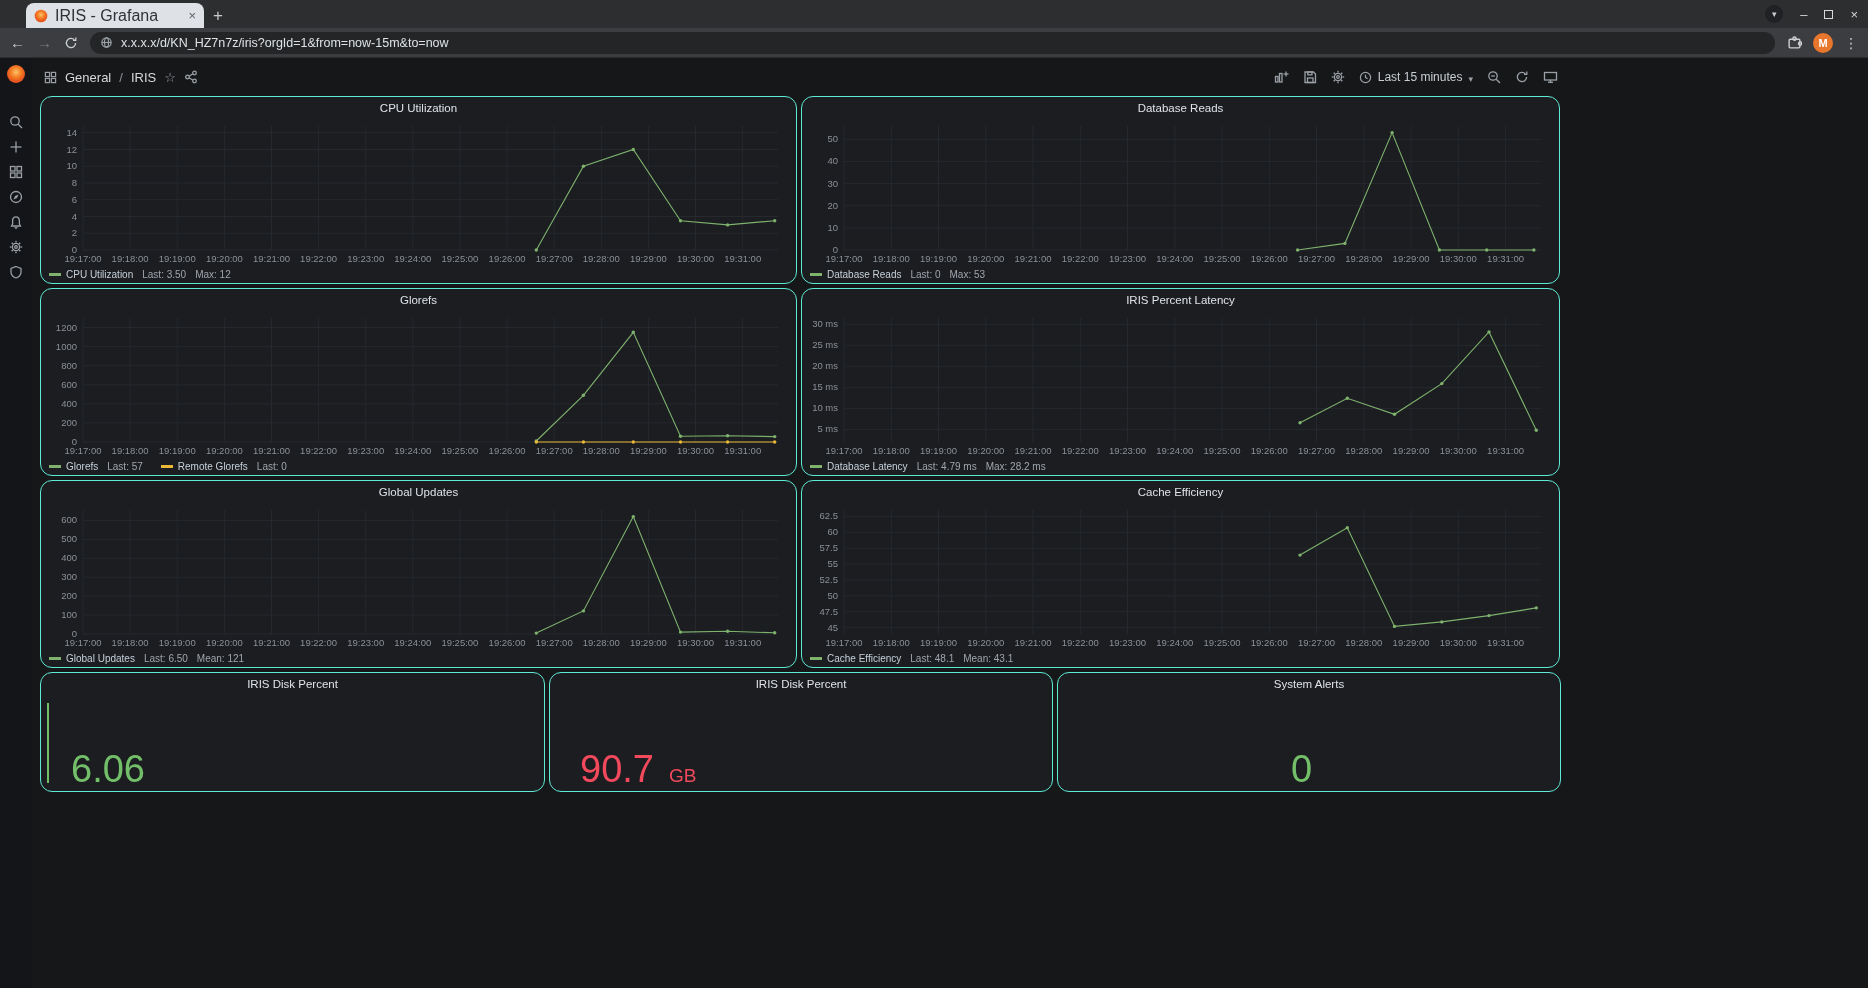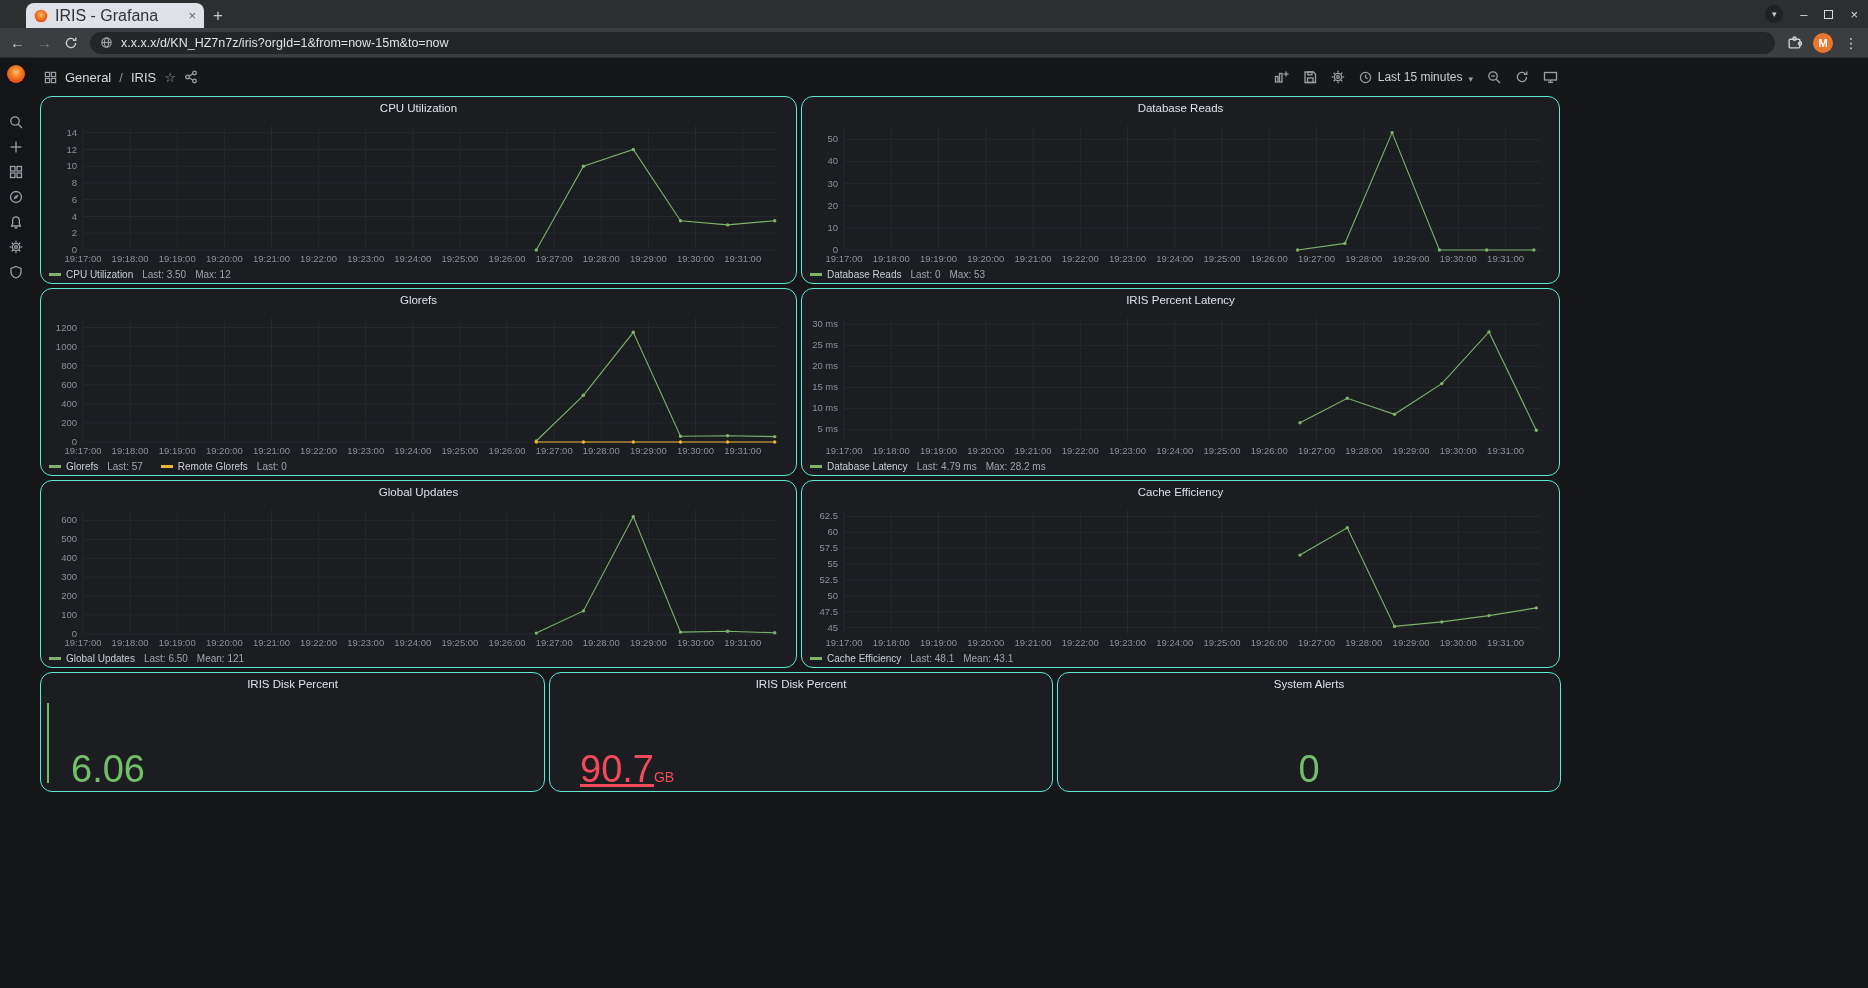--- a/index.html
+++ b/index.html
@@ -46,21 +46,21 @@
   .grid{stroke:#25282c;stroke-width:1}
   .ylab{fill:#8b9097;font-size:9.5px;text-anchor:end}
   .xlab{fill:#8b9097;font-size:9.5px;text-anchor:middle}
   .legend{display:flex;gap:18px;align-items:center;padding-left:8px;height:15px;font-size:10px}
   .litem{display:flex;align-items:center}
   .sw{display:inline-block;width:12px;height:3px;margin-right:5px}
   .lname{color:#c7d0d9}
   .lstat{margin-left:9px;color:#9fa6ad}
   .stat-row{position:absolute;left:0;right:0;top:22px;bottom:0;display:flex;align-items:flex-end;padding:0 30px}
   .stat-value{font-size:38px}
-  .stat-unit{font-size:14px;margin-left:0}
+  .stat-unit{font-size:19px;margin-left:15px}
   .spark{position:absolute;left:6px;top:30px;bottom:8px;width:2px}
 </style>
 </head>
 <body>
 
 <div class="tabstrip">
   <div class="tab">
     <svg width="14" height="14" viewBox="0 0 20 20">
         <defs>
           <radialGradient id="g1" cx="50%" cy="40%">
@@ -653,21 +653,21 @@
           <div class="panel-title">IRIS Disk Percent</div>
           <div class="spark" style="display: block; background: rgb(115, 191, 105);"></div>
           <div class="stat-row" style="justify-content: flex-start;">
               <span><span class="stat-value" style="color: rgb(115, 191, 105);">6.06</span><span class="stat-unit" style="color: rgb(115, 191, 105);"></span></span>
             </div>
         </div>
         <div class="panel stat">
           <div class="panel-title">IRIS Disk Percent</div>
 
           <div class="stat-row" style="justify-content: flex-start;">
-              <span><span class="stat-value" style="color: rgb(242, 73, 92); text-decoration: underline;">90.7</span><span class="stat-unit" style="color: rgb(242, 73, 92);">GB</span></span>
+              <span><span class="stat-value" style="color: rgb(242, 73, 92);">90.7</span><span class="stat-unit" style="color: rgb(242, 73, 92);">GB</span></span>
             </div>
         </div>
         <div class="panel stat">
           <div class="panel-title">System Alerts</div>
 
           <div class="stat-row" style="justify-content: center;">
               <span><span class="stat-value" style="color: rgb(115, 191, 105);">0</span><span class="stat-unit" style="color: rgb(115, 191, 105);"></span></span>
             </div>
         </div>
       </div>

